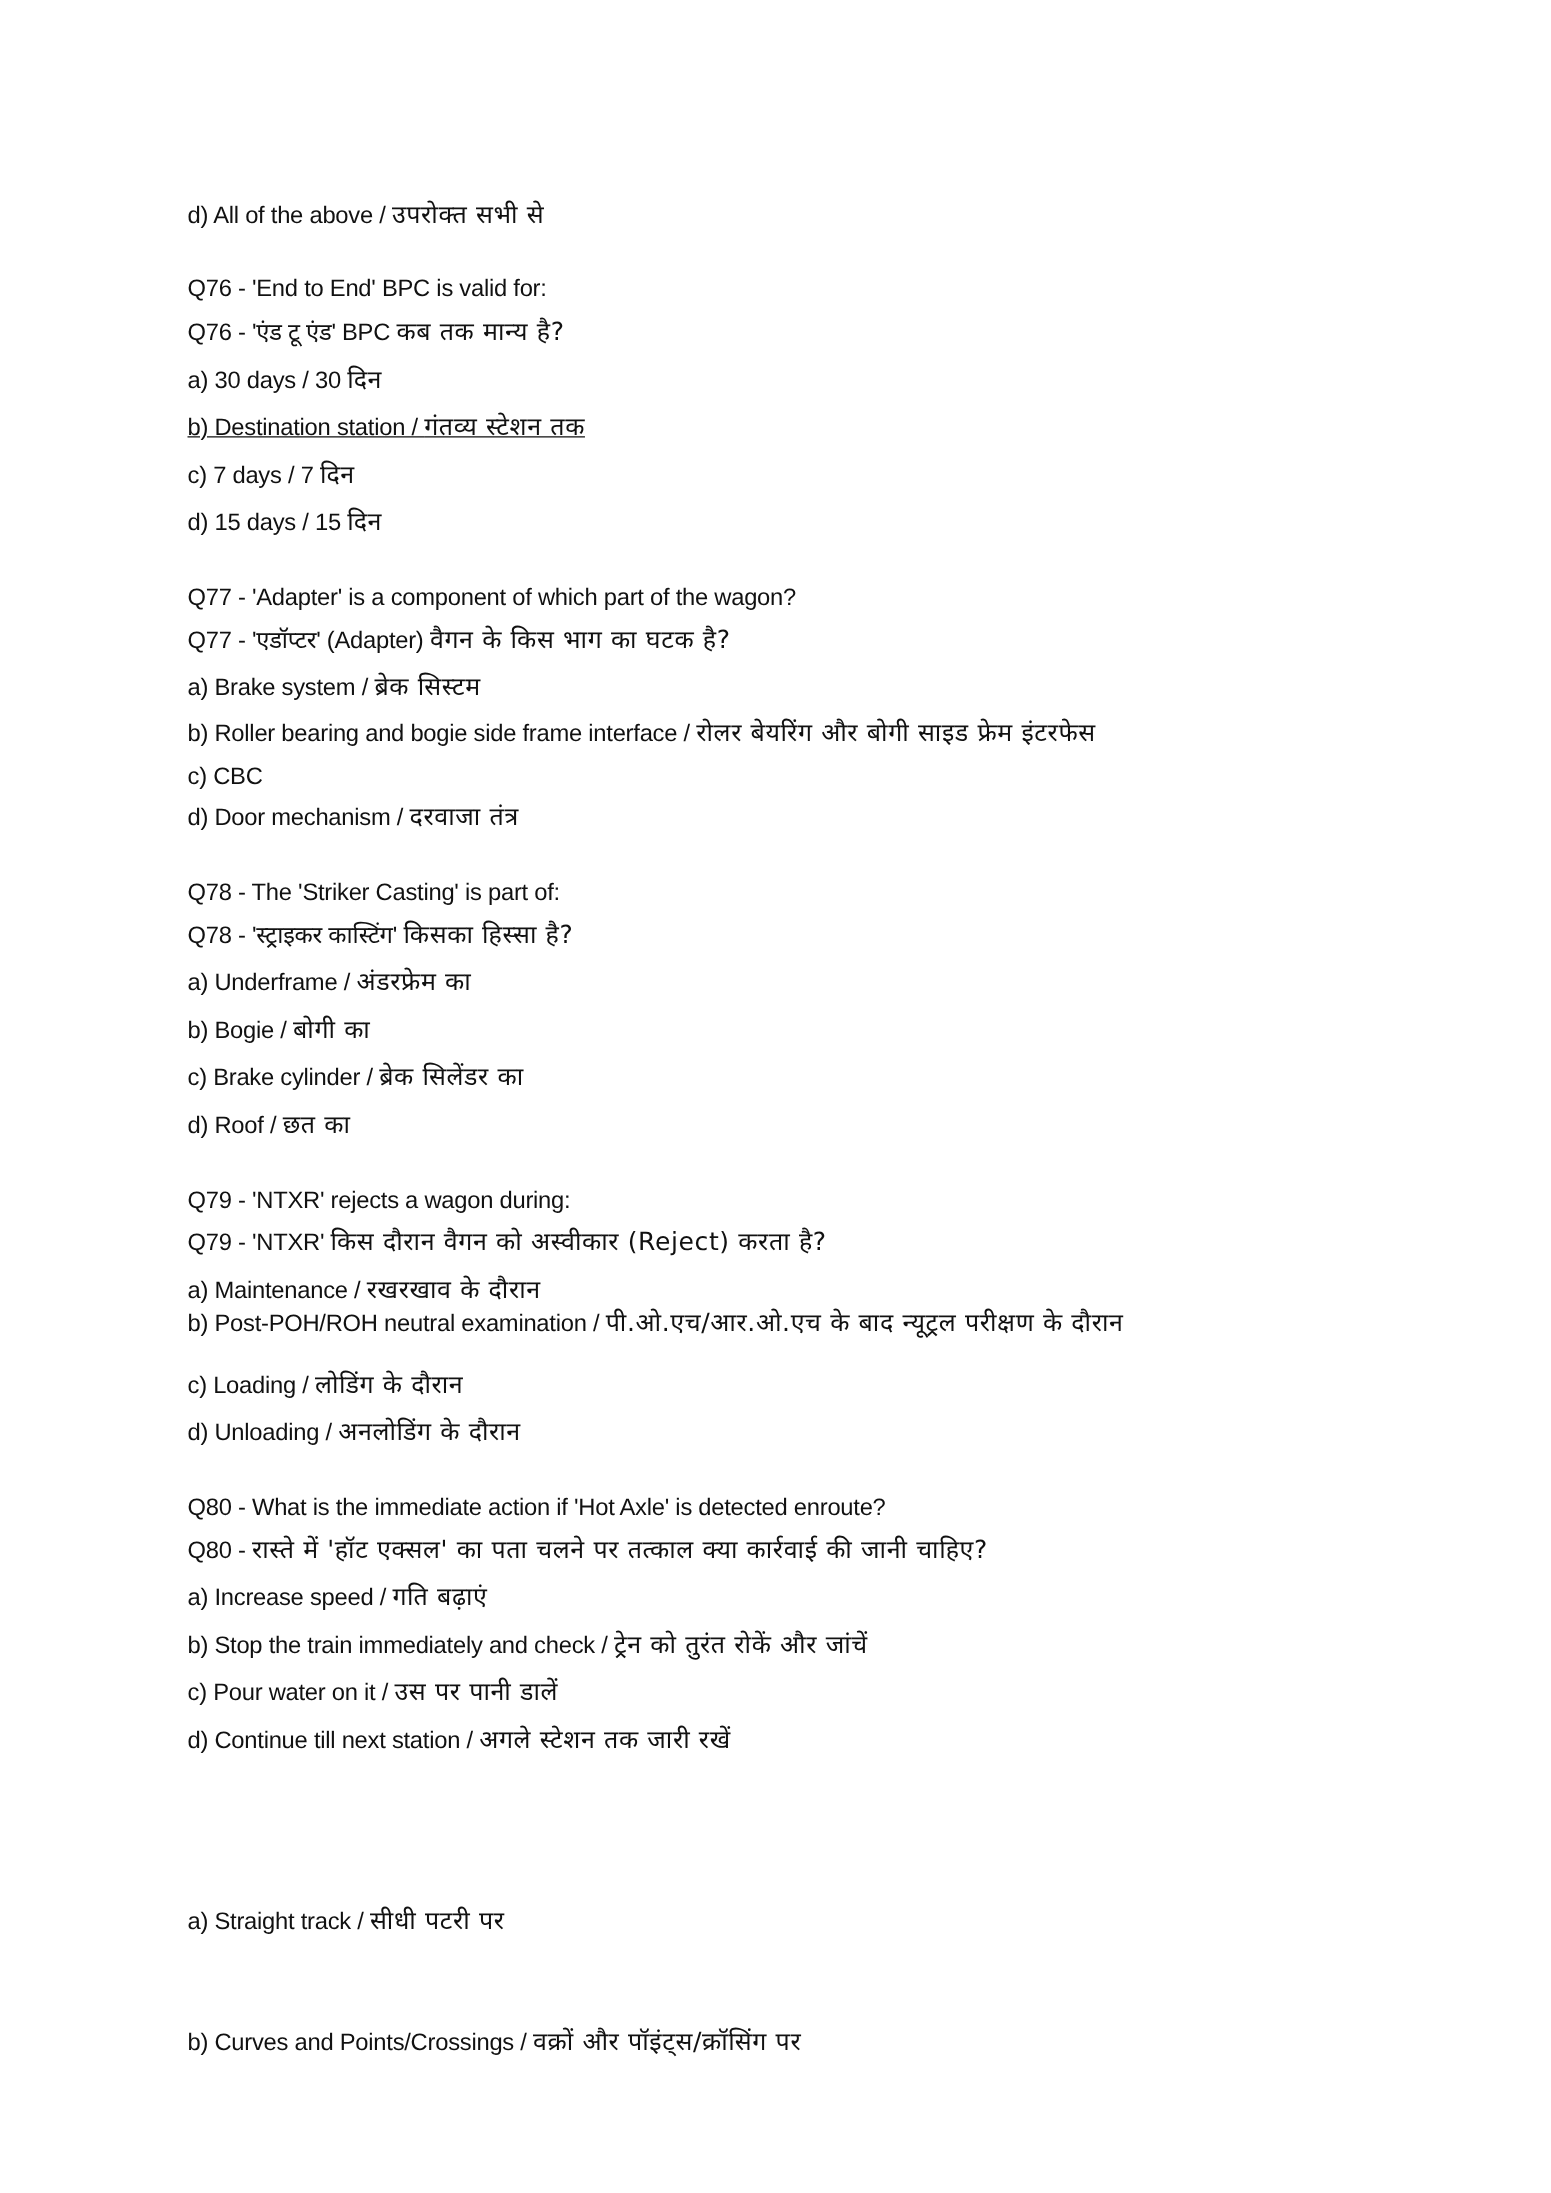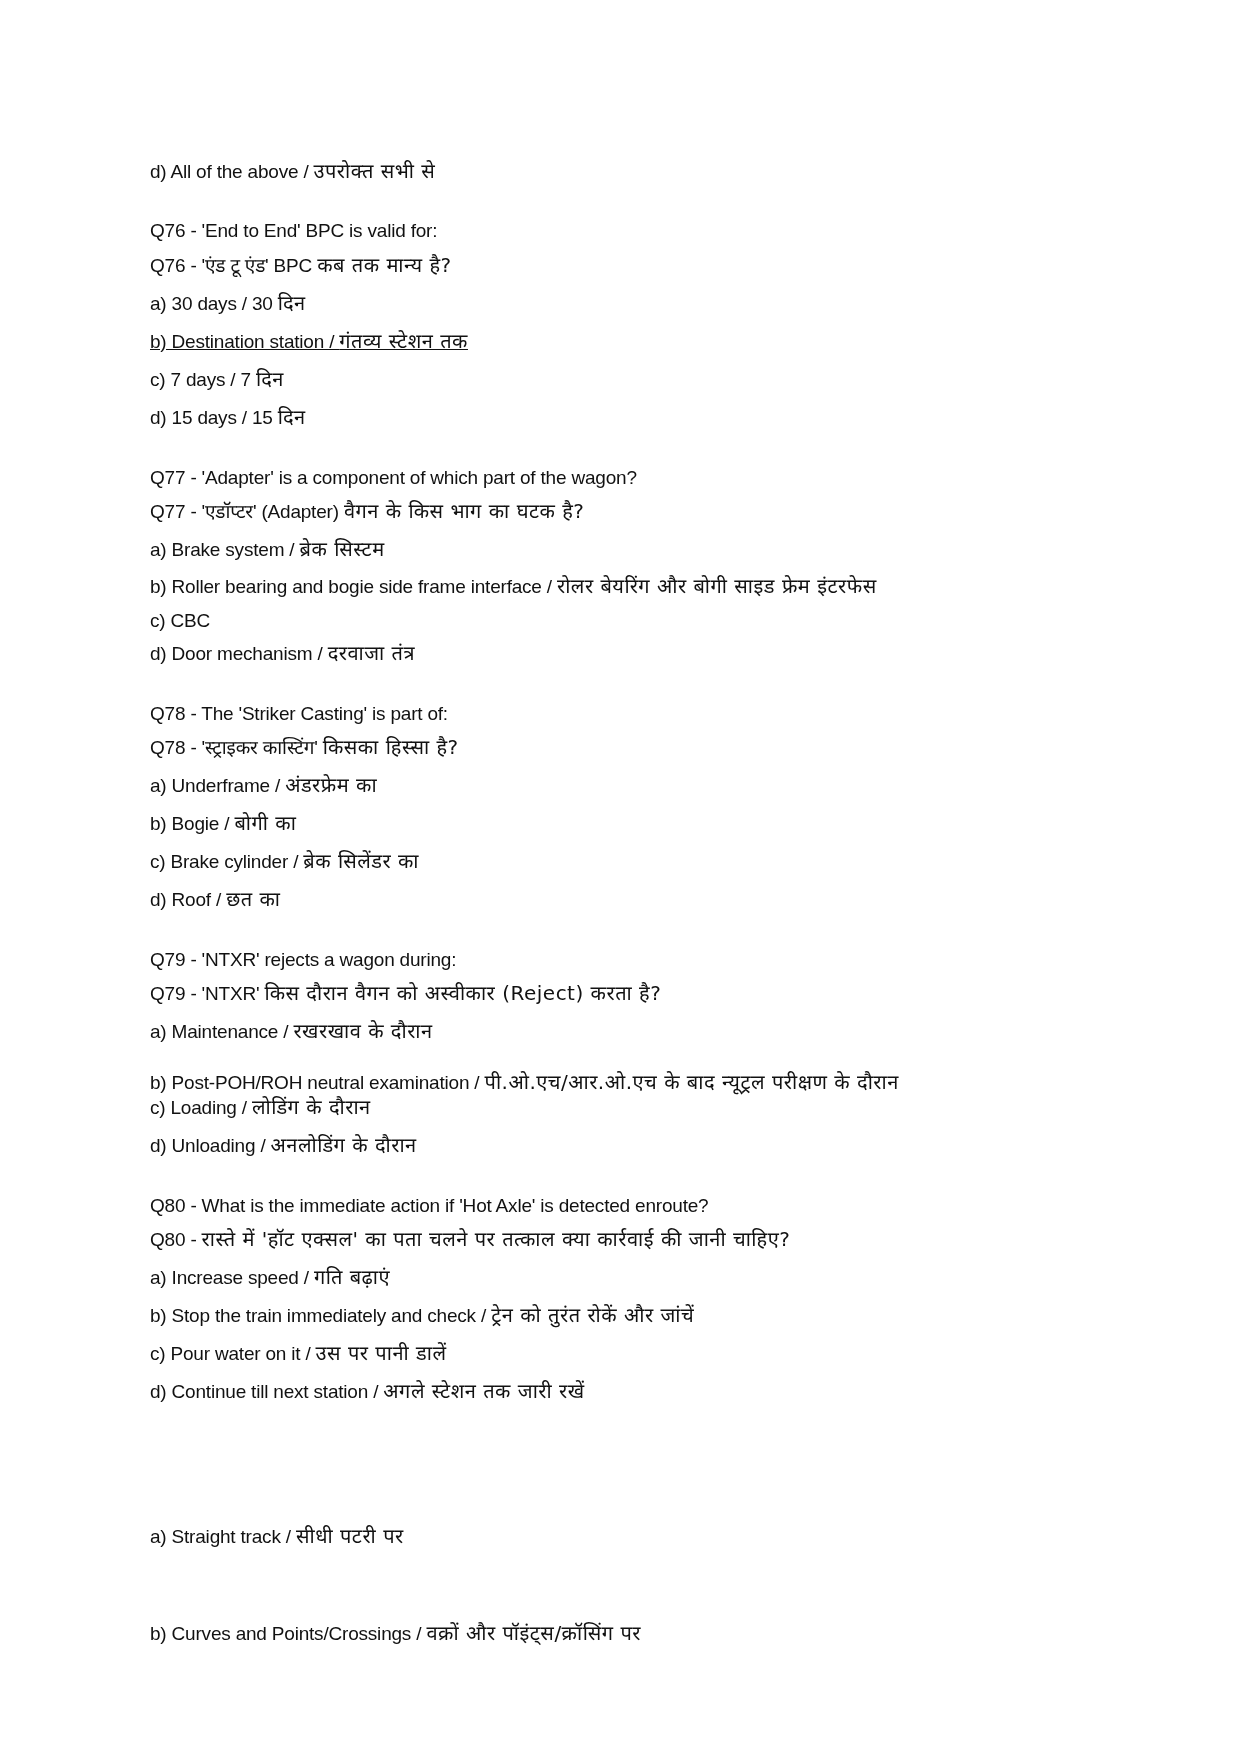--- a/index.html
+++ b/index.html
@@ -55,21 +55,21 @@
     <div class="line" style="top: 640px;"><span>d) Door mechanism / </span><span class="hi">दरवाजा तंत्र</span></div>
     <div class="line" style="top: 700px;"><span>Q78 - The 'Striker Casting' is part of:</span><span class="hi"></span></div>
     <div class="line" style="top: 734px;"><span>Q78 - 'स्ट्राइकर कास्टिंग' </span><span class="hi">किसका हिस्सा है?</span></div>
     <div class="line" style="top: 772px;"><span>a) Underframe / </span><span class="hi">अंडरफ्रेम का</span></div>
     <div class="line" style="top: 810px;"><span>b) Bogie / </span><span class="hi">बोगी का</span></div>
     <div class="line" style="top: 848px;"><span>c) Brake cylinder / </span><span class="hi">ब्रेक सिलेंडर का</span></div>
     <div class="line" style="top: 886px;"><span>d) Roof / </span><span class="hi">छत का</span></div>
     <div class="line" style="top: 946px;"><span>Q79 - 'NTXR' rejects a wagon during:</span><span class="hi"></span></div>
     <div class="line" style="top: 980px;"><span>Q79 - 'NTXR' </span><span class="hi">किस दौरान वैगन को अस्वीकार (Reject) करता है?</span></div>
     <div class="line" style="top: 1018px;"><span>a) Maintenance / </span><span class="hi">रखरखाव के दौरान</span></div>
-    <div class="line" style="top: 1069px;"><span>b) Post-POH/ROH neutral examination / </span><span class="hi">पी.ओ.एच/आर.ओ.एच के बाद न्यूट्रल परीक्षण के दौरान</span></div>
+    <div class="line" style="top: 1045px;"><span>b) Post-POH/ROH neutral examination / </span><span class="hi">पी.ओ.एच/आर.ओ.एच के बाद न्यूट्रल परीक्षण के दौरान</span></div>
     <div class="line" style="top: 1094px;"><span>c) Loading / </span><span class="hi">लोडिंग के दौरान</span></div>
     <div class="line" style="top: 1132px;"><span>d) Unloading / </span><span class="hi">अनलोडिंग के दौरान</span></div>
     <div class="line" style="top: 1192px;"><span>Q80 - What is the immediate action if 'Hot Axle' is detected enroute?</span><span class="hi"></span></div>
     <div class="line" style="top: 1226px;"><span>Q80 - </span><span class="hi">रास्ते में 'हॉट एक्सल' का पता चलने पर तत्काल क्या कार्रवाई की जानी चाहिए?</span></div>
     <div class="line" style="top: 1264px;"><span>a) Increase speed / </span><span class="hi">गति बढ़ाएं</span></div>
     <div class="line" style="top: 1302px;"><span>b) Stop the train immediately and check / </span><span class="hi">ट्रेन को तुरंत रोकें और जांचें</span></div>
     <div class="line" style="top: 1340px;"><span>c) Pour water on it / </span><span class="hi">उस पर पानी डालें</span></div>
     <div class="line" style="top: 1378px;"><span>d) Continue till next station / </span><span class="hi">अगले स्टेशन तक जारी रखें</span></div>
     <div class="line" style="top: 1510px; margin-top: 13px;"><span>a) Straight track / </span><span class="hi">सीधी पटरी पर</span></div>
     <div class="line" style="top: 1620px;"><span>b) Curves and Points/Crossings / </span><span class="hi">वक्रों और पॉइंट्स/क्रॉसिंग पर</span></div>

